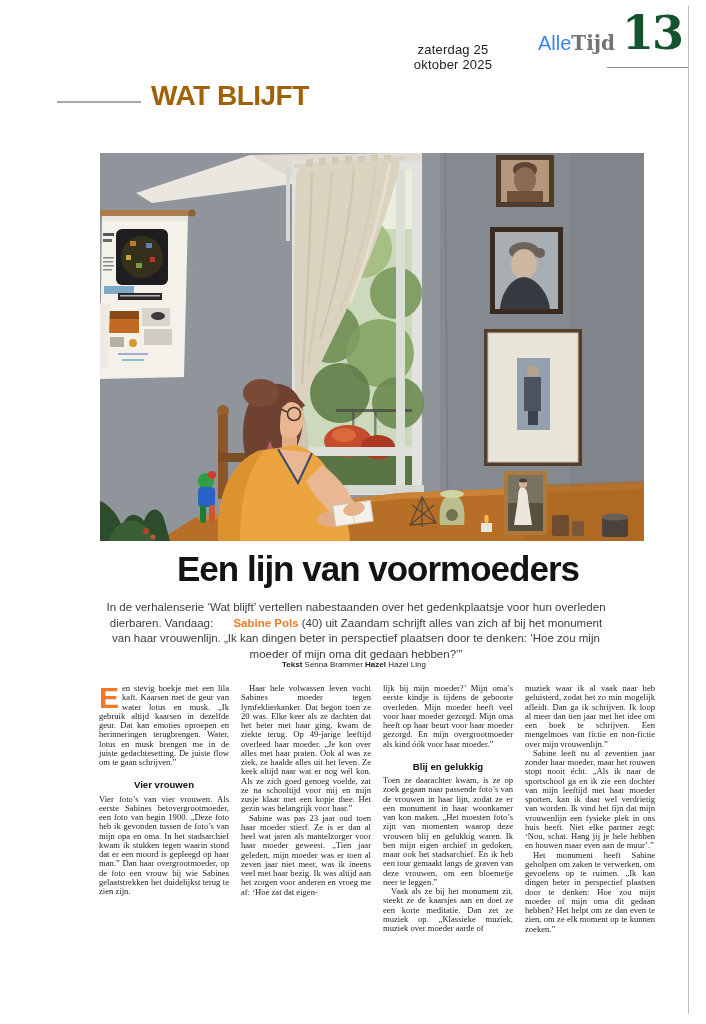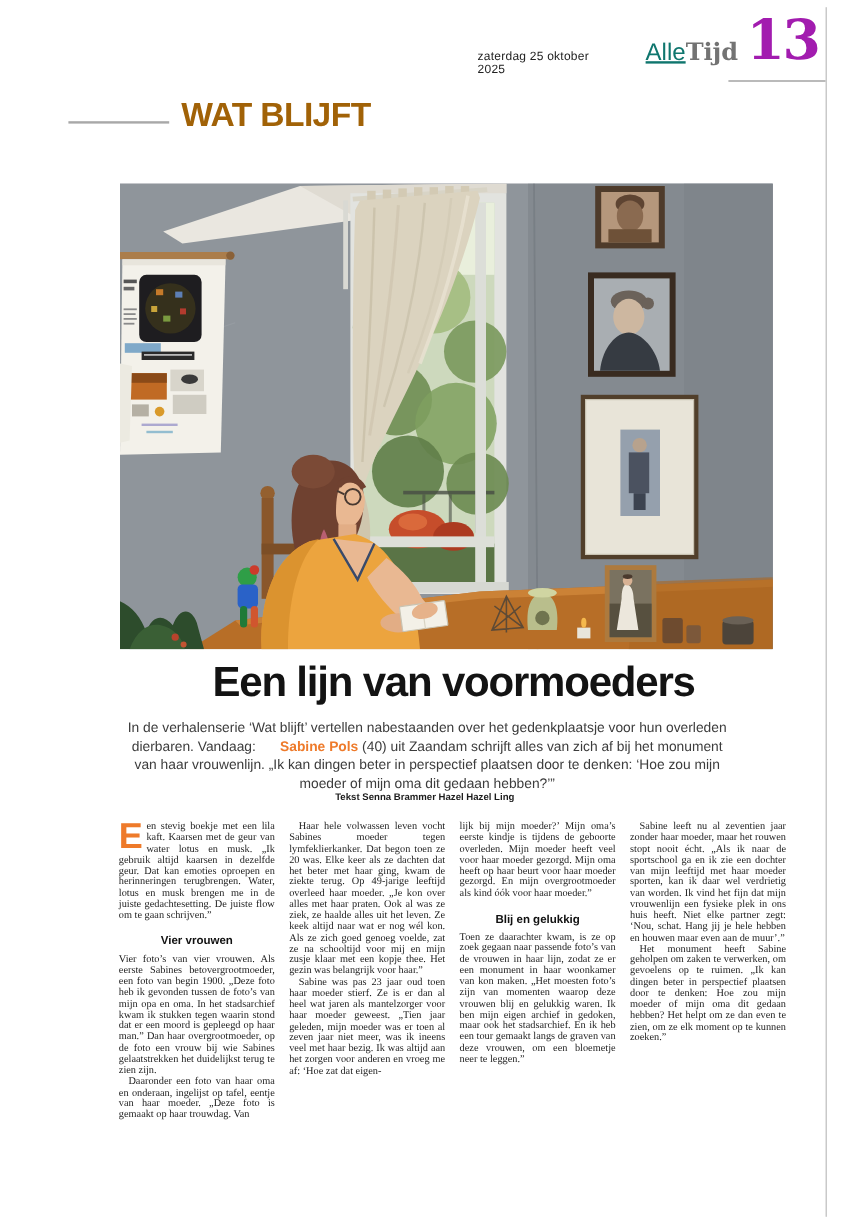--- a/index.html
+++ b/index.html
@@ -3,46 +3,46 @@
 <meta charset="utf-8">
 <style>
   * { margin:0; padding:0; box-sizing:border-box; }
   body { background:#ffffff; }
   .page {
     position:relative; width:706px; height:1024px; margin:0 auto;
     background:#ffffff; overflow:hidden;
     font-family:"Liberation Sans", sans-serif; color:#1a1a1a;
   }
   
-  .date { position:absolute; left:398px; top:42px; width:110px; text-align:left;
-          font-size:10px; letter-spacing:0.2px; color:#222; }
+  .date { position:absolute; left:398px; top:42px; width:110px; text-align:center;
+          font-size:13px; letter-spacing:0.2px; color:#222; }
   .brand { position:absolute; left:538px; top:33px; font-size:20px; line-height:1; white-space:nowrap; }
-  .brand-light { font-weight:400; color:#0f766e;text-decoration:underline; }
+  .brand-light { font-weight:400; color:#3b82f6; }
   .brand-bold  { font-family:"DejaVu Serif", serif; font-weight:700; color:#737373; }
   .pagenum { position:absolute; right:24px; top:10px; font-family:"DejaVu Serif", serif;
-             font-weight:700; font-size:46px; line-height:1; letter-spacing:-2px; color:#a21caf; }
+             font-weight:700; font-size:46px; line-height:1; letter-spacing:-2px; color:#14532d; }
   .rule-under-pagenum { position:absolute; left:607px; top:67px; width:81px; height:1px; background:#8d8d8d; }
   .rule-right { position:absolute; left:688px; top:6px; width:1px; height:1008px; background:#bcbcbc; }
   
   .kicker-line { position:absolute; left:57px; top:101px; width:84px; height:2px; background:#a8a8a8; }
   .kicker { position:absolute; left:151px; top:80px; font-size:28px; font-weight:700;
             letter-spacing:-0.5px; color:#a16207; }
   
   .photo-wrap { position:absolute; left:100px; top:153px; width:544px; height:387px; background:#8f959b; }
   .photo-wrap svg { display:block; }
   
   .headline { position:absolute; left:100px; top:549px; width:556px; text-align:center;
               font-weight:700; font-size:35px; letter-spacing:-1px; color:#131313; }
   .intro { position:absolute; left:104px; top:600px; width:504px; text-align:center;
            font-size:11.5px; line-height:15.6px; color:#3c3c3c; }
   .intro .name { font-weight:700; }
   .byline { position:absolute; left:100px; top:660px; width:508px; text-align:center;
             font-size:8px; color:#1c1c1c; }
   .byline .bl-label { font-weight:700; }
-  .byline .bl-name  { font-weight:700; }
+  .byline .bl-name  { font-weight:400; }
   
   .body-cols { position:absolute; left:99px; top:684px; width:556px; display:flex; gap:12px; }
   .col { flex:0 0 130px; width:130px; font-family:"Liberation Serif", serif;
          font-size:8.6px; line-height:9.25px; text-align:justify; color:#222; hyphens:auto; }
   .col p { margin:0; }
   .col p.indent { text-indent:8px; }
   .col .subhead { font-family:"Liberation Sans", sans-serif; font-size:9.6px; font-weight:700;
                   margin:13px 0 5px 0; text-align:center; color:#111; }
   .dropcap { float:left; font-family:"Liberation Sans", sans-serif; font-weight:700;
              font-size:30px; line-height:25px; padding:1px 3px 0 0; color:#ee7a2a; }
@@ -254,30 +254,31 @@
     <span class="bl-name">Senna Brammer</span>
     <span class="bl-label">Hazel</span>
     <span class="bl-name">Hazel Ling</span>
   </p>
 
   <div class="body-cols">
     <div class="col">
       <p><span class="dropcap" style="color: rgb(238, 122, 42);">E</span><span>en stevig boekje met een lila kaft. Kaarsen met de geur van water lotus en musk. „Ik gebruik altijd kaarsen in dezelfde geur. Dat kan emoties oproepen en herinneringen terugbrengen. Water, lotus en musk brengen me in de juiste gedachtesetting. De juiste flow om te gaan schrijven.”</span></p>
       <h3 class="subhead">Vier vrouwen</h3>
       <p>Vier foto’s van vier vrouwen. Als eerste Sabines betovergrootmoeder, een foto van begin 1900. „Deze foto heb ik gevonden tussen de foto’s van mijn opa en oma. In het stadsarchief kwam ik stukken tegen waarin stond dat er een moord is gepleegd op haar man.” Dan haar overgrootmoeder, op de foto een vrouw bij wie Sabines gelaatstrekken het duidelijkst terug te zien zijn.</p>
-      <p class="indent">Daaronder een foto van haar oma en onderaan, ingelijst op tafel, eentje van haar moeder. „Deze foto is gemaakt op haar trouwdag. Van</p>
     </div>
     <div class="col">
       <p class="indent">Haar hele volwassen leven vocht Sabines moeder tegen lymfeklierkanker. Dat begon toen ze 20 was. Elke keer als ze dachten dat het beter met haar ging, kwam de ziekte terug. Op 49-jarige leeftijd overleed haar moeder. „Je kon over alles met haar praten. Ook al was ze ziek, ze haalde alles uit het leven. Ze keek altijd naar wat er nog wél kon. Als ze zich goed genoeg voelde, zat ze na schooltijd voor mij en mijn zusje klaar met een kopje thee. Het gezin was belangrijk voor haar.”</p>
       <p class="indent">Sabine was pas 23 jaar oud toen haar moeder stierf. Ze is er dan al heel wat jaren als mantelzorger voor haar moeder geweest. „Tien jaar geleden, mijn moeder was er toen al zeven jaar niet meer, was ik ineens veel met haar bezig. Ik was altijd aan het zorgen voor anderen en vroeg me af: ‘Hoe zat dat eigen-</p>
     </div>
     <div class="col">
       <p>lijk bij mijn moeder?’ Mijn oma’s eerste kindje is tijdens de geboorte overleden. Mijn moeder heeft veel voor haar moeder gezorgd. Mijn oma heeft op haar beurt voor haar moeder gezorgd. En mijn overgrootmoeder als kind óók voor haar moeder.”</p>
       <h3 class="subhead">Blij en gelukkig</h3>
       <p>Toen ze daarachter kwam, is ze op zoek gegaan naar passende foto’s van de vrouwen in haar lijn, zodat ze er een monument in haar woonkamer van kon maken. „Het moesten foto’s zijn van momenten waarop deze vrouwen blij en gelukkig waren. Ik ben mijn eigen archief in gedoken, maar ook het stadsarchief. En ik heb een tour gemaakt langs de graven van deze vrouwen, om een bloemetje neer te leggen.”</p>
-    </div>
-    <div class="col">
+      <p class="indent">Vaak als ze bij het monument zit, steekt ze de kaarsjes aan en doet ze een korte meditatie. Dan zet ze muziek op. „Klassieke muziek, muziek over moeder aarde of</p>
+    </div>
+    <div class="col">
+      <p>muziek waar ik al vaak naar heb geluisterd, zodat het zo min mogelijk afleidt. Dan ga ik schrijven. Ik loop al meer dan tien jaar met het idee om een boek te schrijven. Een mengelmoes van fictie en non-fictie over mijn vrouwenlijn.”</p>
       <p class="indent">Sabine leeft nu al zeventien jaar zonder haar moeder, maar het rouwen stopt nooit écht. „Als ik naar de sportschool ga en ik zie een dochter van mijn leeftijd met haar moeder sporten, kan ik daar wel verdrietig van worden. Ik vind het fijn dat mijn vrouwenlijn een fysieke plek in ons huis heeft. Niet elke partner zegt: ‘Nou, schat. Hang jij je hele hebben en houwen maar even aan de muur’.”</p>
       <p class="indent">Het monument heeft Sabine geholpen om zaken te verwerken, om gevoelens op te ruimen. „Ik kan dingen beter in perspectief plaatsen door te denken: Hoe zou mijn moeder of mijn oma dit gedaan hebben? Het helpt om ze dan even te zien, om ze elk moment op te kunnen zoeken.”</p>
     </div>
   </div>
 
 </div>
 
 </body></html>

